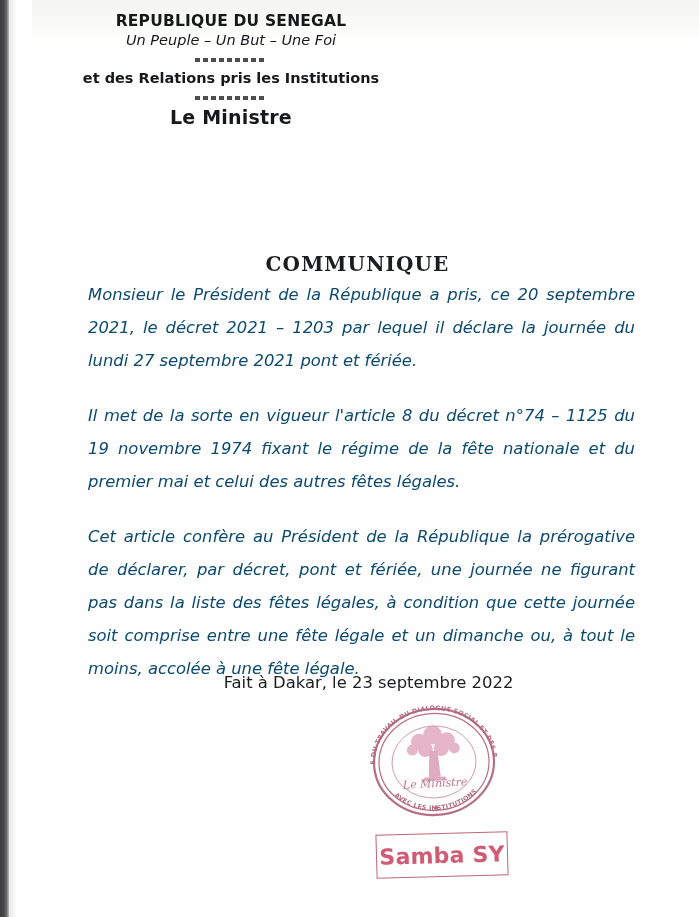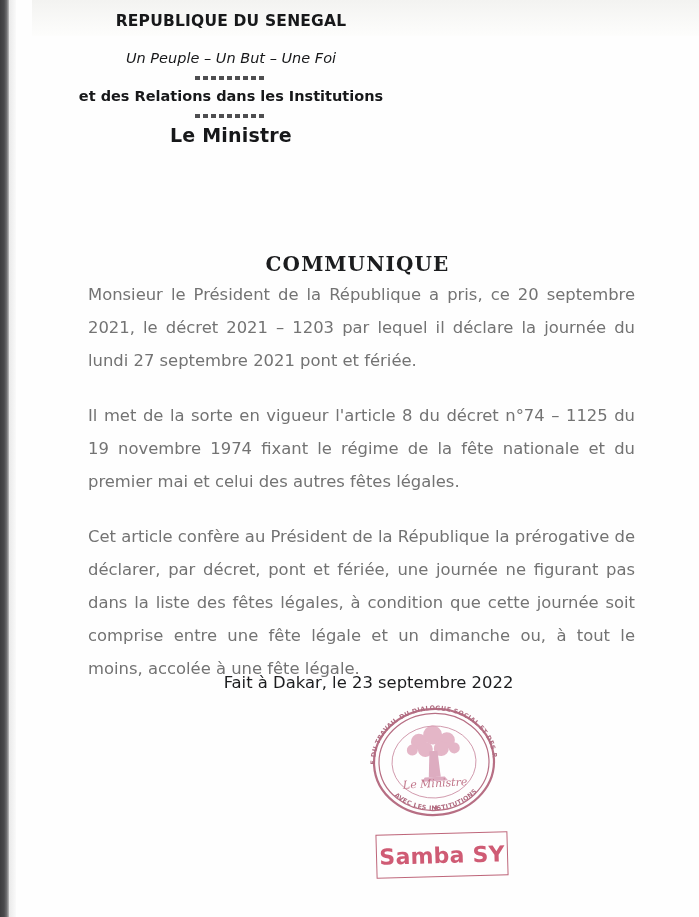--- a/index.html
+++ b/index.html
@@ -73,21 +73,21 @@
     font-size: 15.5px;
     letter-spacing: 0.2px;
     line-height: 1.25;
     white-space: nowrap;
   }
   .lh-motto {
     font-family: "DejaVu Sans", sans-serif;
     font-style: italic;
     font-size: 14.5px;
     line-height: 1.35;
-    margin-top: 18px;
+    margin-top: 0;
     white-space: nowrap;
   }
   .dash-sep {
     width: 72px;
     height: 4px;
     margin: 7px auto 6px auto;
     background-image: repeating-linear-gradient(
       to right,
       #4e4e50 0px, #4e4e50 5px,
       rgba(0,0,0,0) 5px, rgba(0,0,0,0) 8px
@@ -123,25 +123,26 @@
     color: #1b1c1e;
     margin-top: 40px;
   }
 
   
   .body-block {
     position: absolute;
     left: 72px;
     top: 278px;
     width: 547px;
-    color: #737373;
+    color: #0c4a6e;
     font-family: "DejaVu Sans", sans-serif;
     font-size: 16.4px;
     line-height: 33px;
     text-align: justify;
+    font-style: italic;
   }
   .body-block p {
     margin: 0 0 22px 0;
   }
   .body-block p:last-child {
     margin-bottom: 12px;
   }
 
   
   .place-date {
@@ -224,21 +225,21 @@
   <div class="edge-band-inner"></div>
 
   <div class="sheet">
 
     <div class="scan-shade"></div>
 
     <div class="letterhead">
       <div class="lh-republic">REPUBLIQUE DU SENEGAL</div>
       <div class="lh-motto">Un Peuple – Un But – Une Foi</div>
       <div class="dash-sep"></div>
-      <div class="lh-ministry">et des Relations dans les Institutions</div>
+      <div class="lh-ministry">et des Relations pris les Institutions</div>
       <div class="dash-sep"></div>
       <div class="lh-minister">Le Ministre</div>
     </div>
 
     <div class="doc-title">COMMUNIQUE</div>
 
     <div class="body-block">
       <p>Monsieur le Président de la République a pris, ce 20 septembre 2021, le décret 2021 – 1203 par lequel il déclare la journée du lundi 27 septembre 2021 pont et fériée.</p>
       <p>Il met de la sorte en vigueur l'article 8 du décret n°74 – 1125 du 19 novembre 1974 fixant le régime de la fête nationale et du premier mai et celui des autres fêtes légales.</p>
       <p>Cet article confère au Président de la République la prérogative de déclarer, par décret, pont et fériée, une journée ne figurant pas dans la liste des fêtes légales, à condition que cette journée soit comprise entre une fête légale et un dimanche ou, à tout le moins, accolée à une fête légale.</p>

